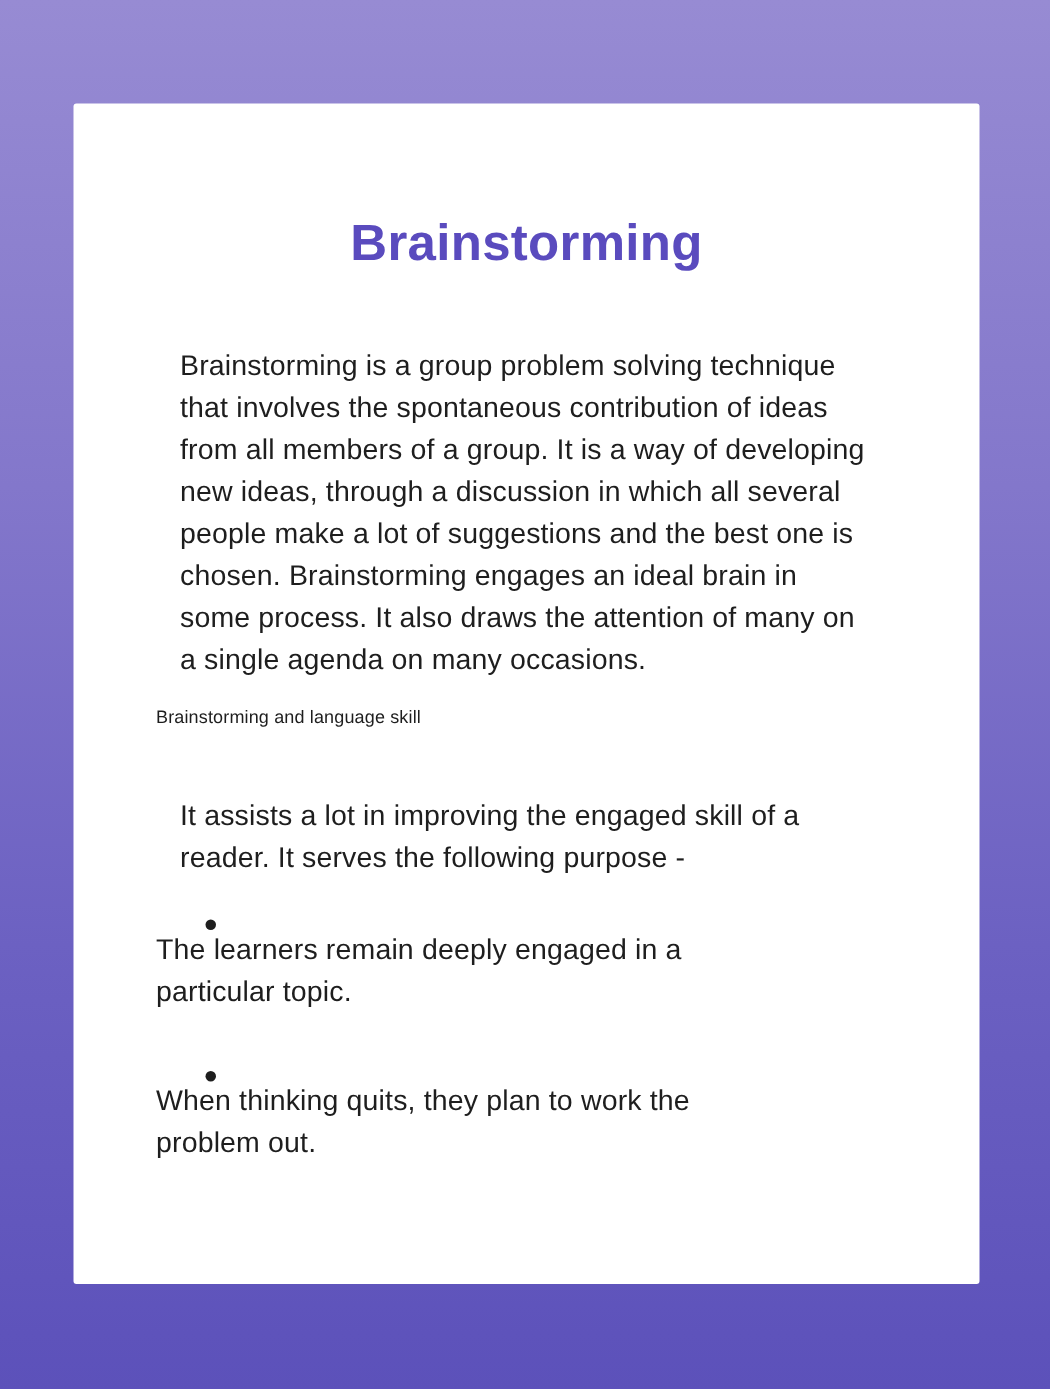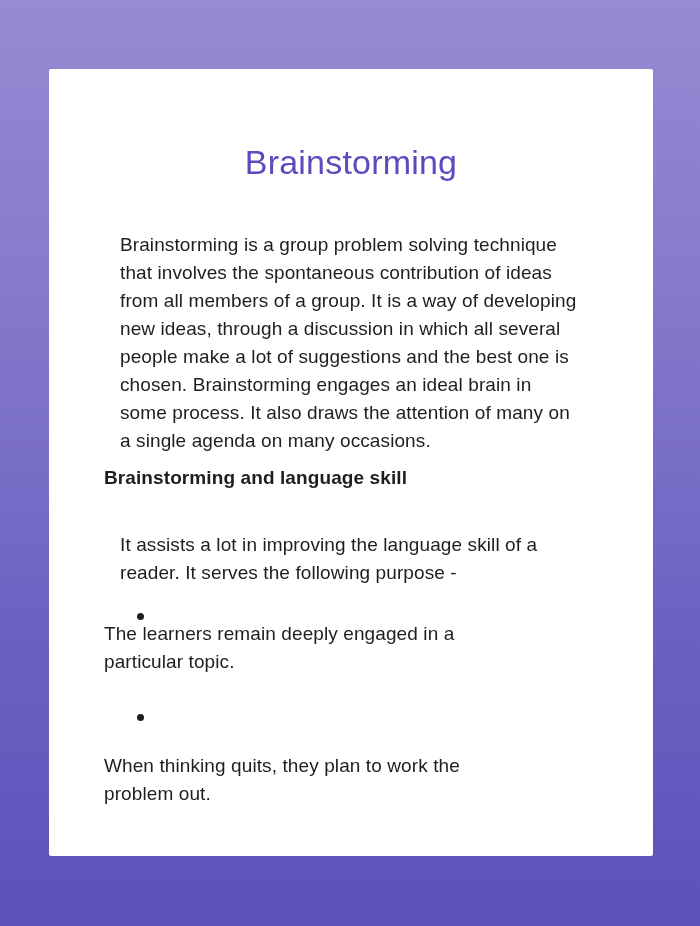--- a/index.html
+++ b/index.html
@@ -29,54 +29,54 @@
     left: 55px;
     right: 55px;
   }
   .title {
     top: 71px;
     left: 0;
     right: 0;
     text-align: center;
     font-size: 34px;
     line-height: 44px;
-    font-weight: 400;
+    font-weight: 700;
     color: #5A4BBE;
     letter-spacing: 0.2px;
     margin: 0;
   }
   .body-text {
     font-size: 19px;
     line-height: 28px;
     white-space: pre-line;
     margin: 16px;
     letter-spacing: 0.1px;
   }
   .intro { top: 146px; }
   .section-heading {
     top: 395px;
-    font-size: 19px;
+    font-size: 12px;
     line-height: 28px;
-    font-weight: 700;
+    font-weight: 400;
     margin: 0;
     letter-spacing: 0.1px;
   }
   .section-body { top: 446px; }
   .bullet-list {
     top: 533px;
     list-style: none;
     margin: 0;
     padding: 0;
   }
   .bullet-item {
     display: flex;
     align-items: flex-start;
     flex-direction: column;
   }
-  .bullet-item + .bullet-item { margin-top: 27px; gap: 31px; }
+  .bullet-item + .bullet-item { margin-top: 27px; }
   .bullet-dot {
     flex: none;
     width: 7px;
     height: 7px;
     border-radius: 50%;
     background: #1E1E1E;
     margin: 11px 9px 0 33px;
   }
   .bullet-text {
     font-size: 19px;
@@ -96,21 +96,21 @@
 that involves the spontaneous contribution of ideas
 from all members of a group. It is a way of developing
 new ideas, through a discussion in which all several
 people make a lot of suggestions and the best one is
 chosen. Brainstorming engages an ideal brain in
 some process. It also draws the attention of many on
 a single agenda on many occasions.</p>
 
   <h2 class="block section-heading">Brainstorming and language skill</h2>
 
-  <p class="block body-text section-body">It assists a lot in improving the language skill of a
+  <p class="block body-text section-body">It assists a lot in improving the engaged skill of a
 reader. It serves the following purpose -</p>
 
   <ul class="block bullet-list">
     <li class="bullet-item">
       <span class="bullet-dot"></span>
       <span class="bullet-text">The learners remain deeply engaged in a
 particular topic.</span>
     </li>
     <li class="bullet-item">
       <span class="bullet-dot"></span>

